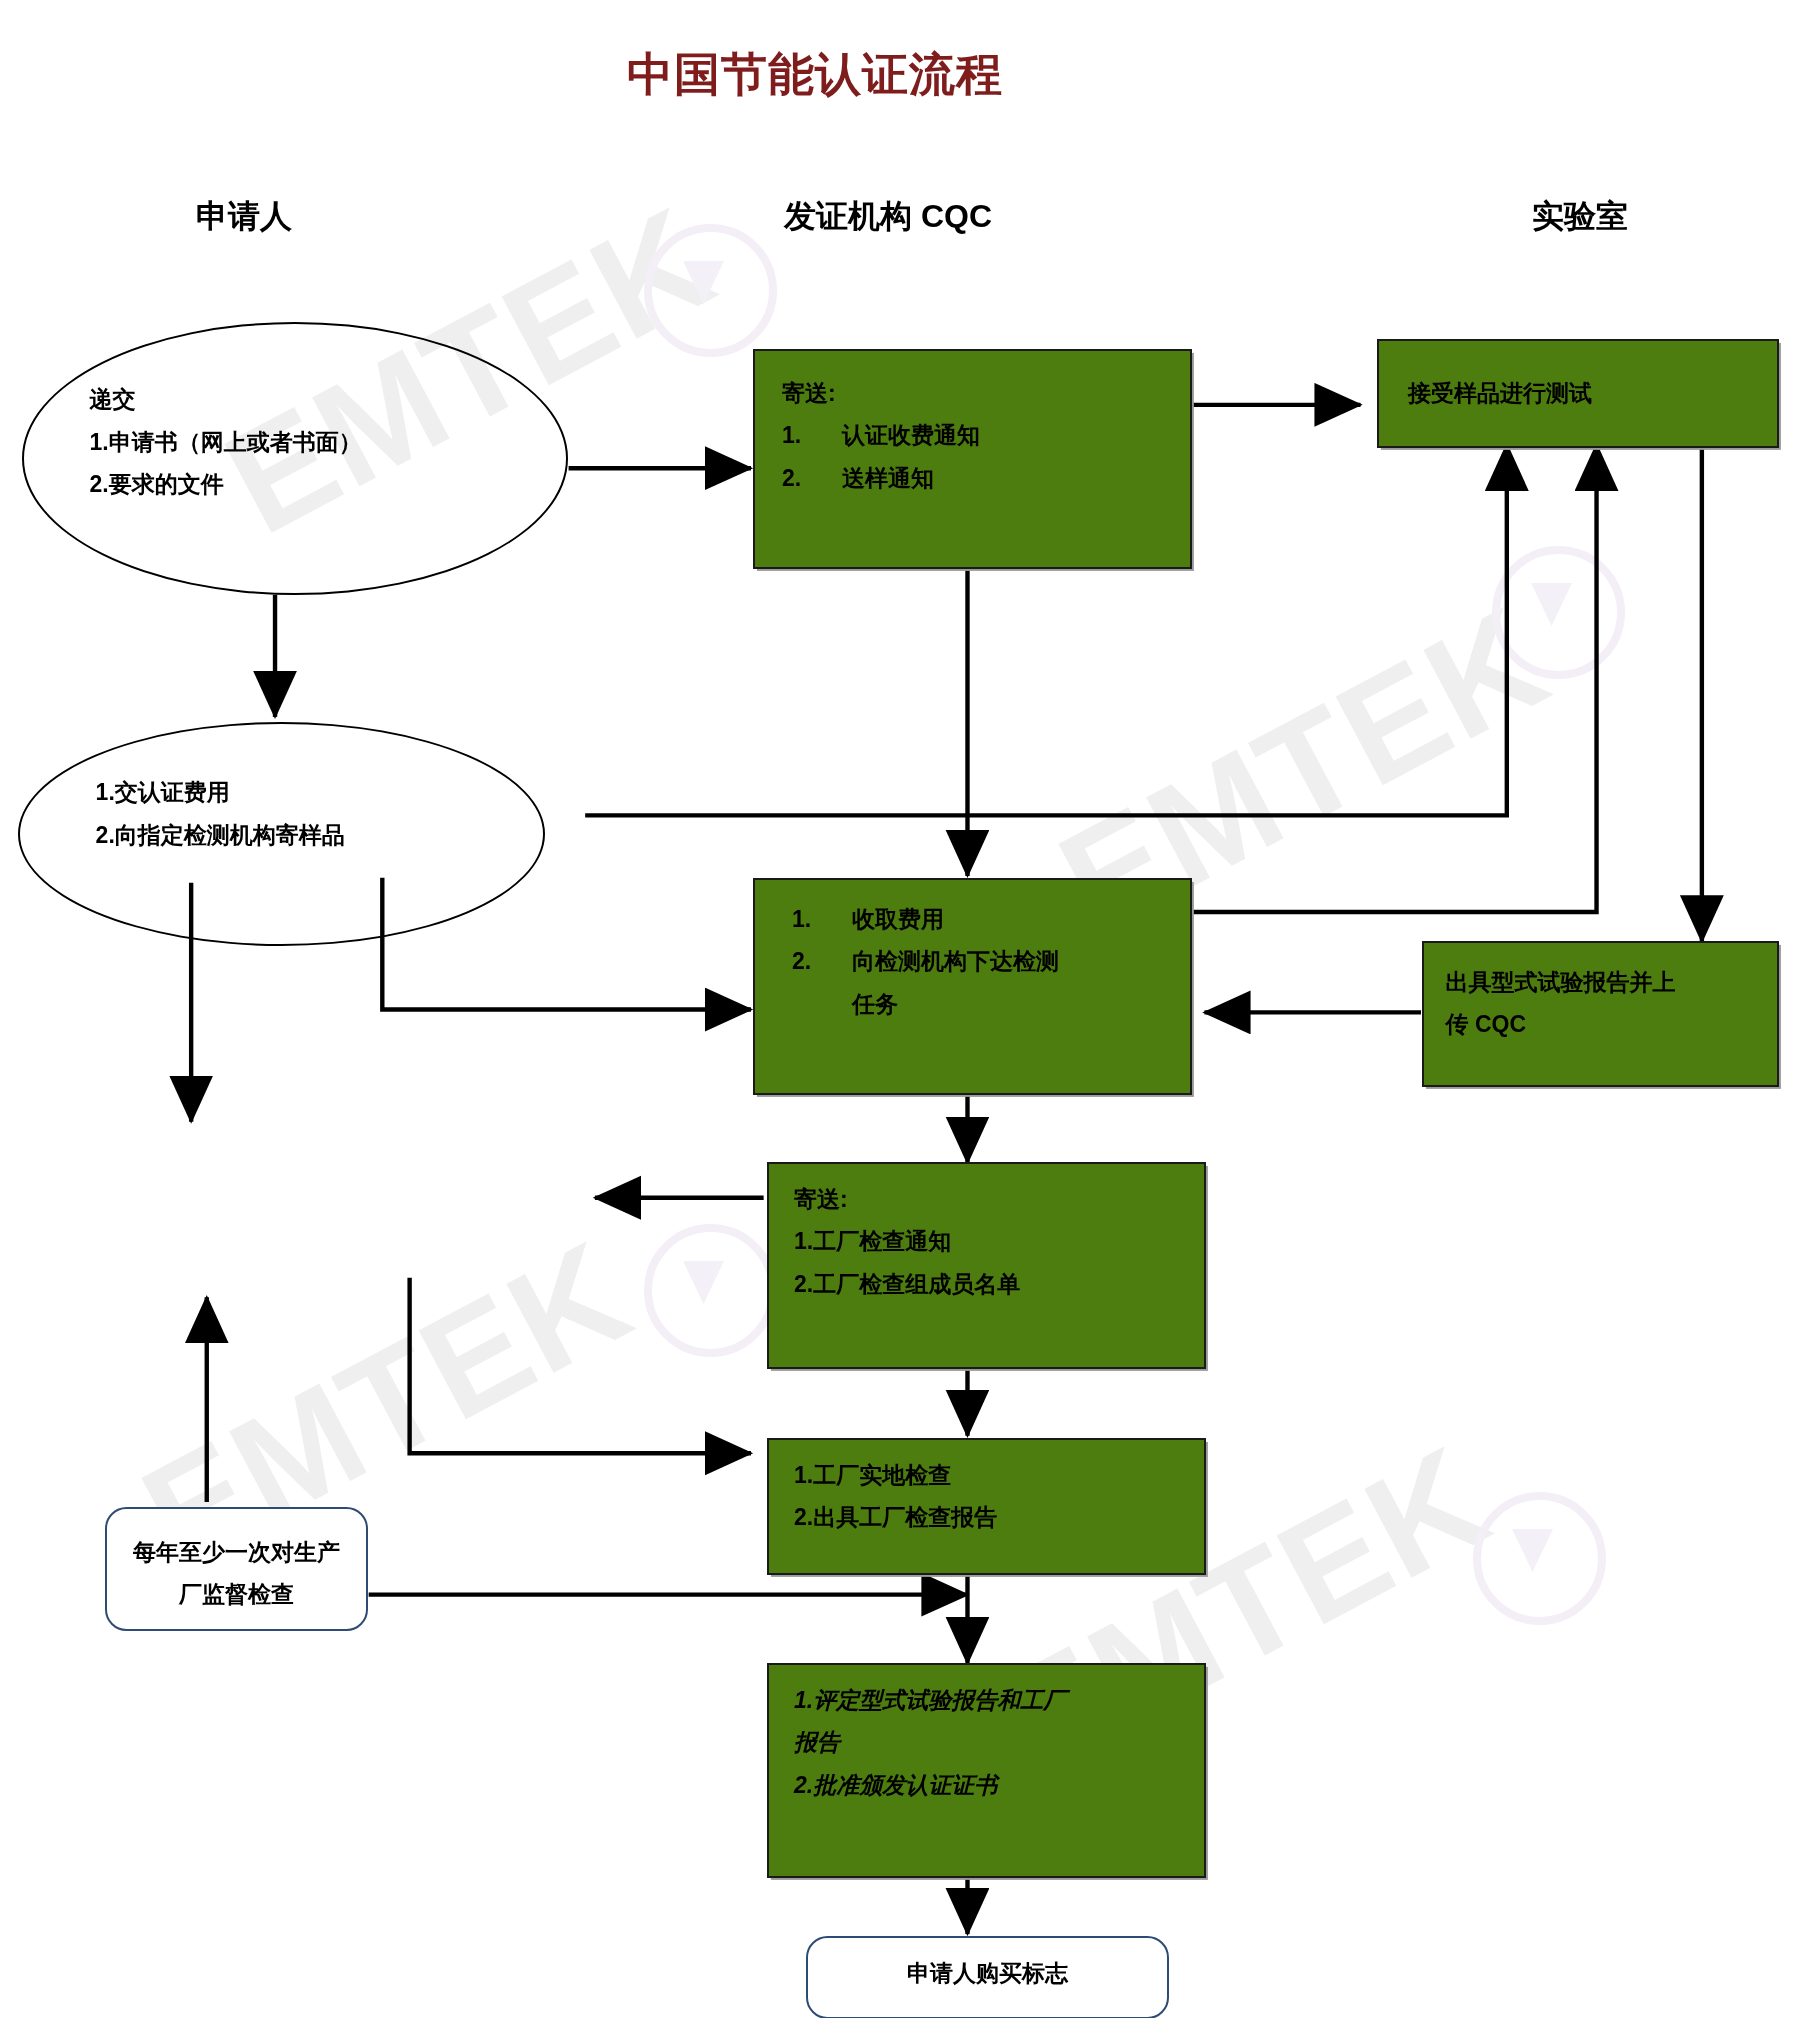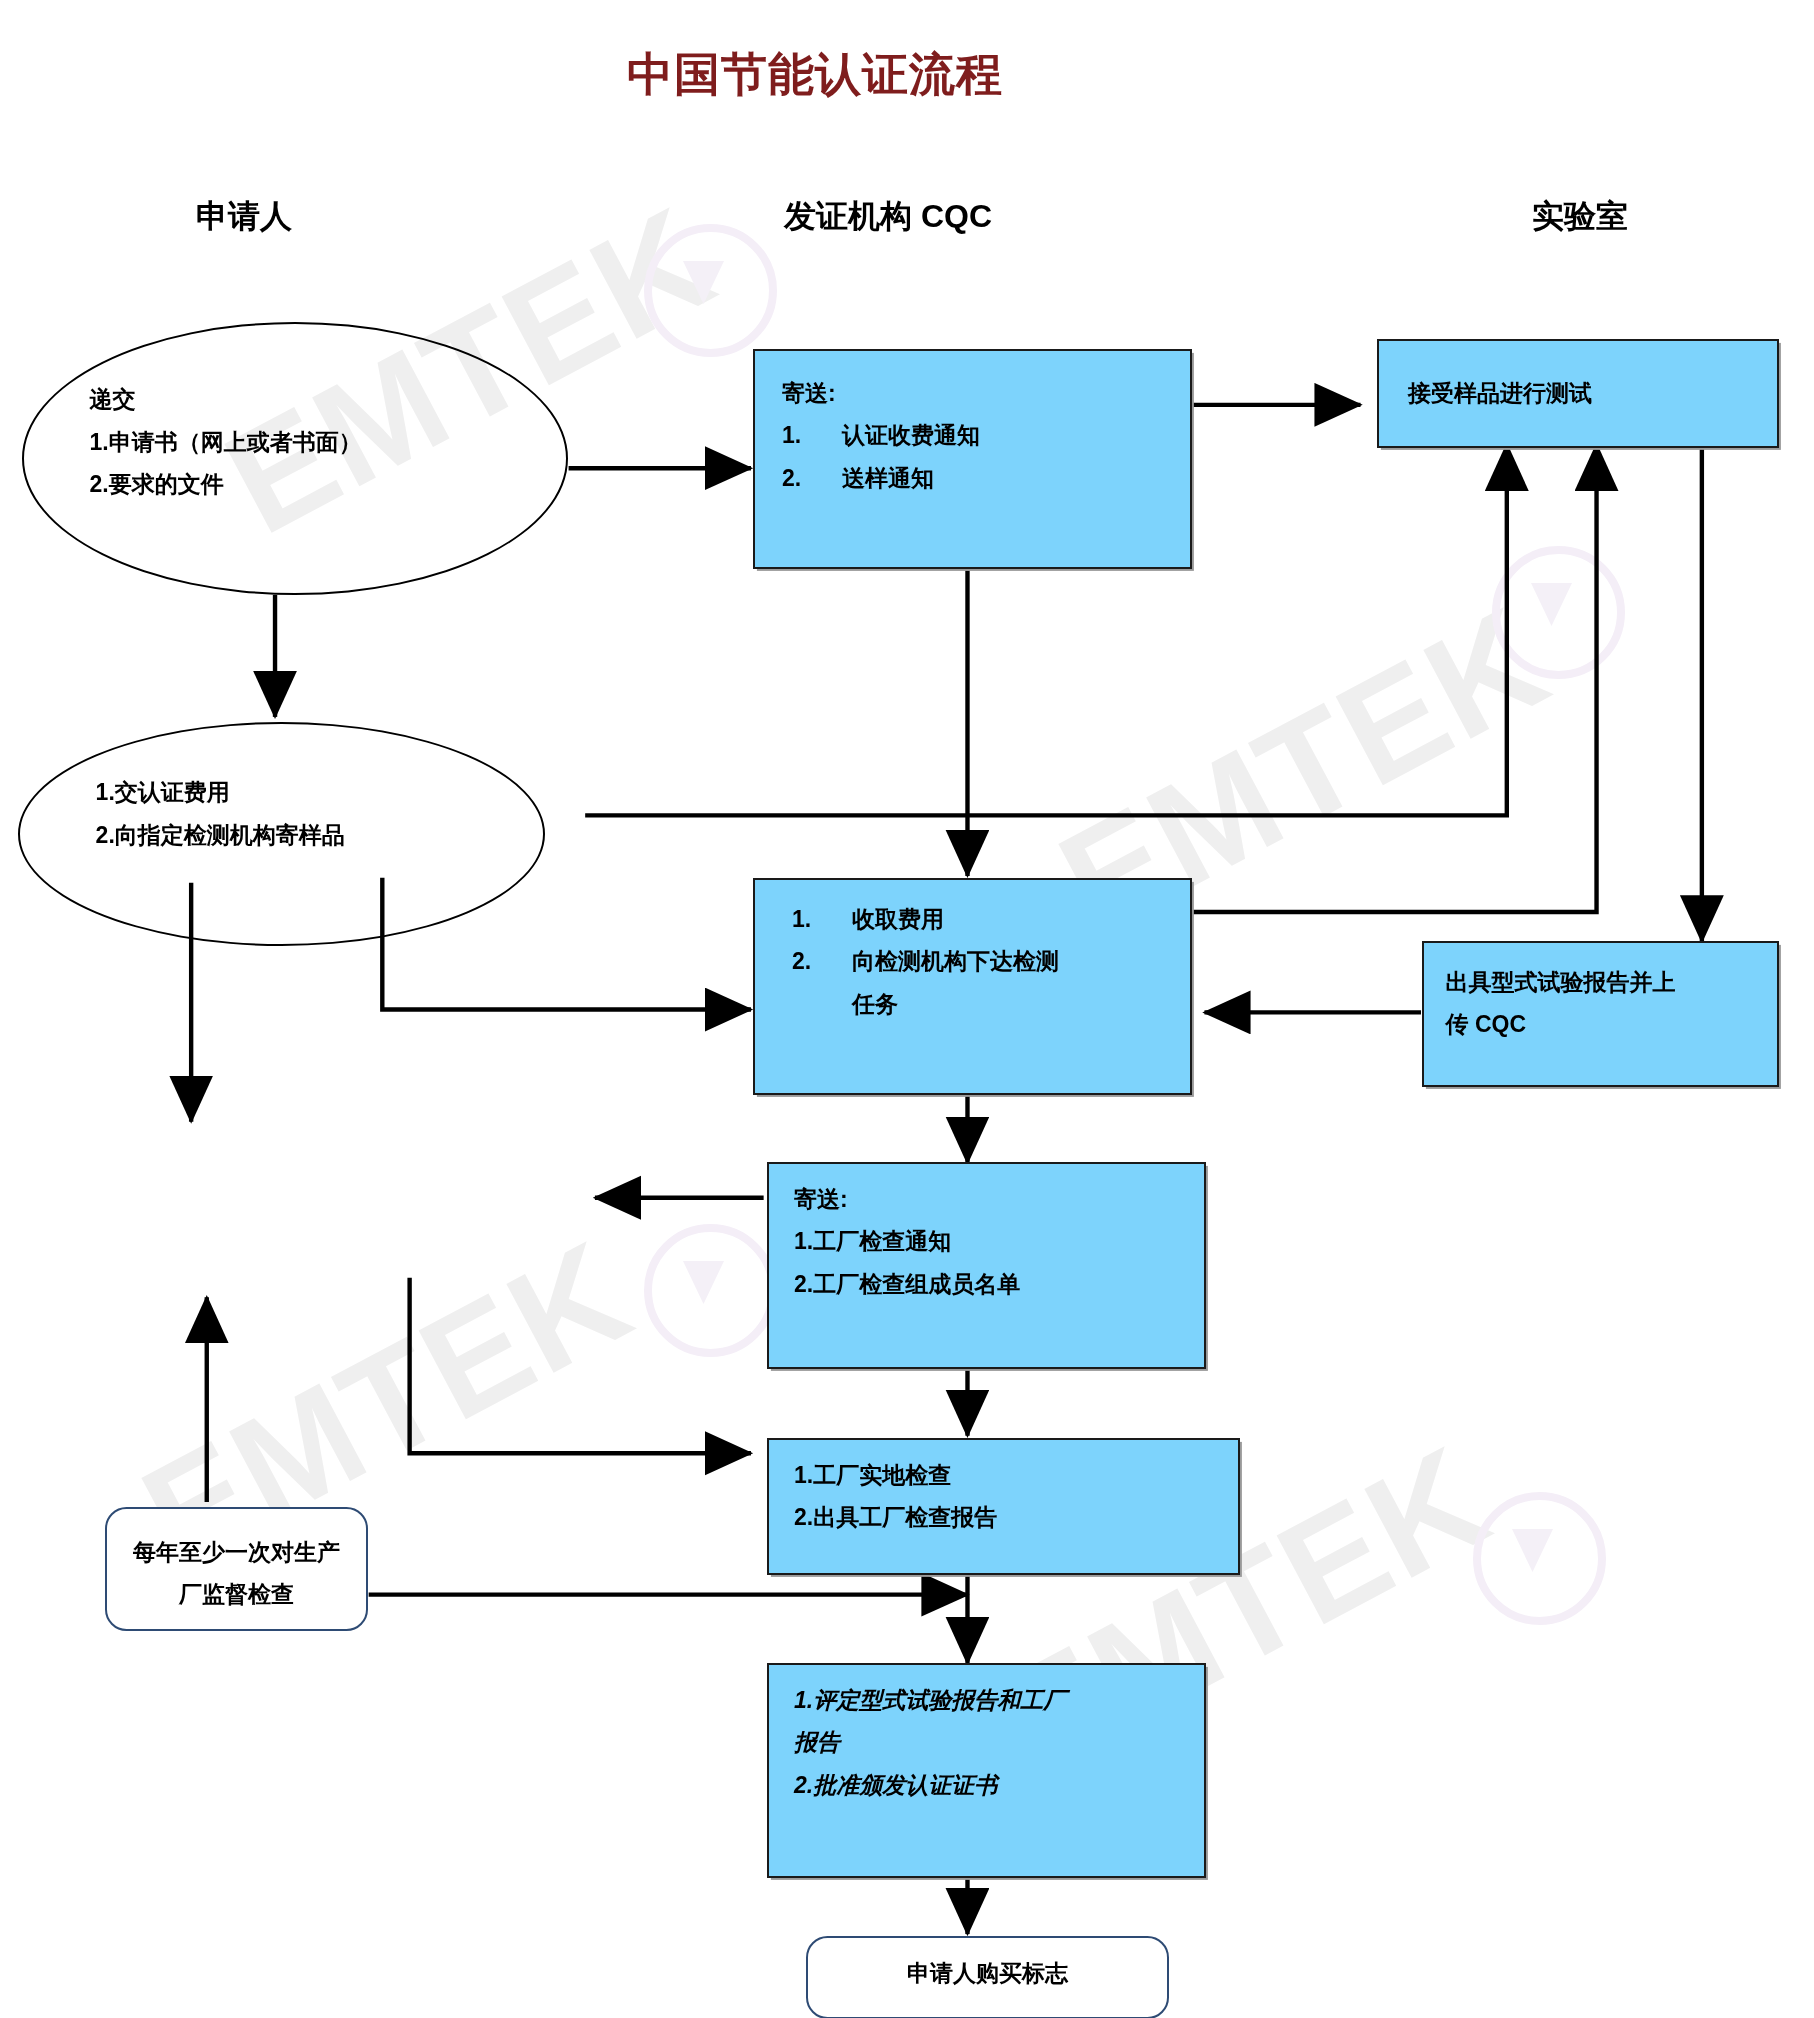--- a/index.html
+++ b/index.html
@@ -41,21 +41,21 @@
   .colhead{
     position:absolute;
     font-size:32px;font-weight:bold;color:#000;
     text-align:center;white-space:nowrap;
   }
 
   .node{position:absolute;box-sizing:border-box;}
   .rect{
     border:2px solid #1a1a1a;
     box-shadow:2.9px 2.9px 0 -1px #9a9a9a;
-    background:#7dd3fc;
+    background:#4d7c0f;
   }
   .rounded{
     border:2.4px solid #2e4b74;
     border-radius:21.5px;
     background:#fff;
   }
   .ell{
     border:2.4px solid #000;
     border-radius:50%;
     background:transparent;
@@ -190,21 +190,21 @@
 
 
   <div class="node rect" style="left:767px;top:1162px;width:439px;height:207px;">
     <div class="txt" style="left:25px;top:13.7px;">
       <span class="ln">寄送:</span>
       <span class="ln">1.工厂检查通知</span>
       <span class="ln">2.工厂检查组成员名单</span>
     </div>
   </div>
 
-  <div class="node rect" style="left:767px;top:1438px;width:473px;height:137px;">
+  <div class="node rect" style="left:767px;top:1438px;width:439px;height:137px;">
     <div class="txt" style="left:25px;top:13.7px;">
       <span class="ln">1.工厂实地检查</span>
       <span class="ln">2.出具工厂检查报告</span>
     </div>
   </div>
 
   <div class="node rounded" style="left:105px;top:1507px;width:263px;height:124px;">
     <div class="txt cx" style="left:0;top:21.5px;">
       <span class="ln">每年至少一次对生产</span>
       <span class="ln">厂监督检查</span>

